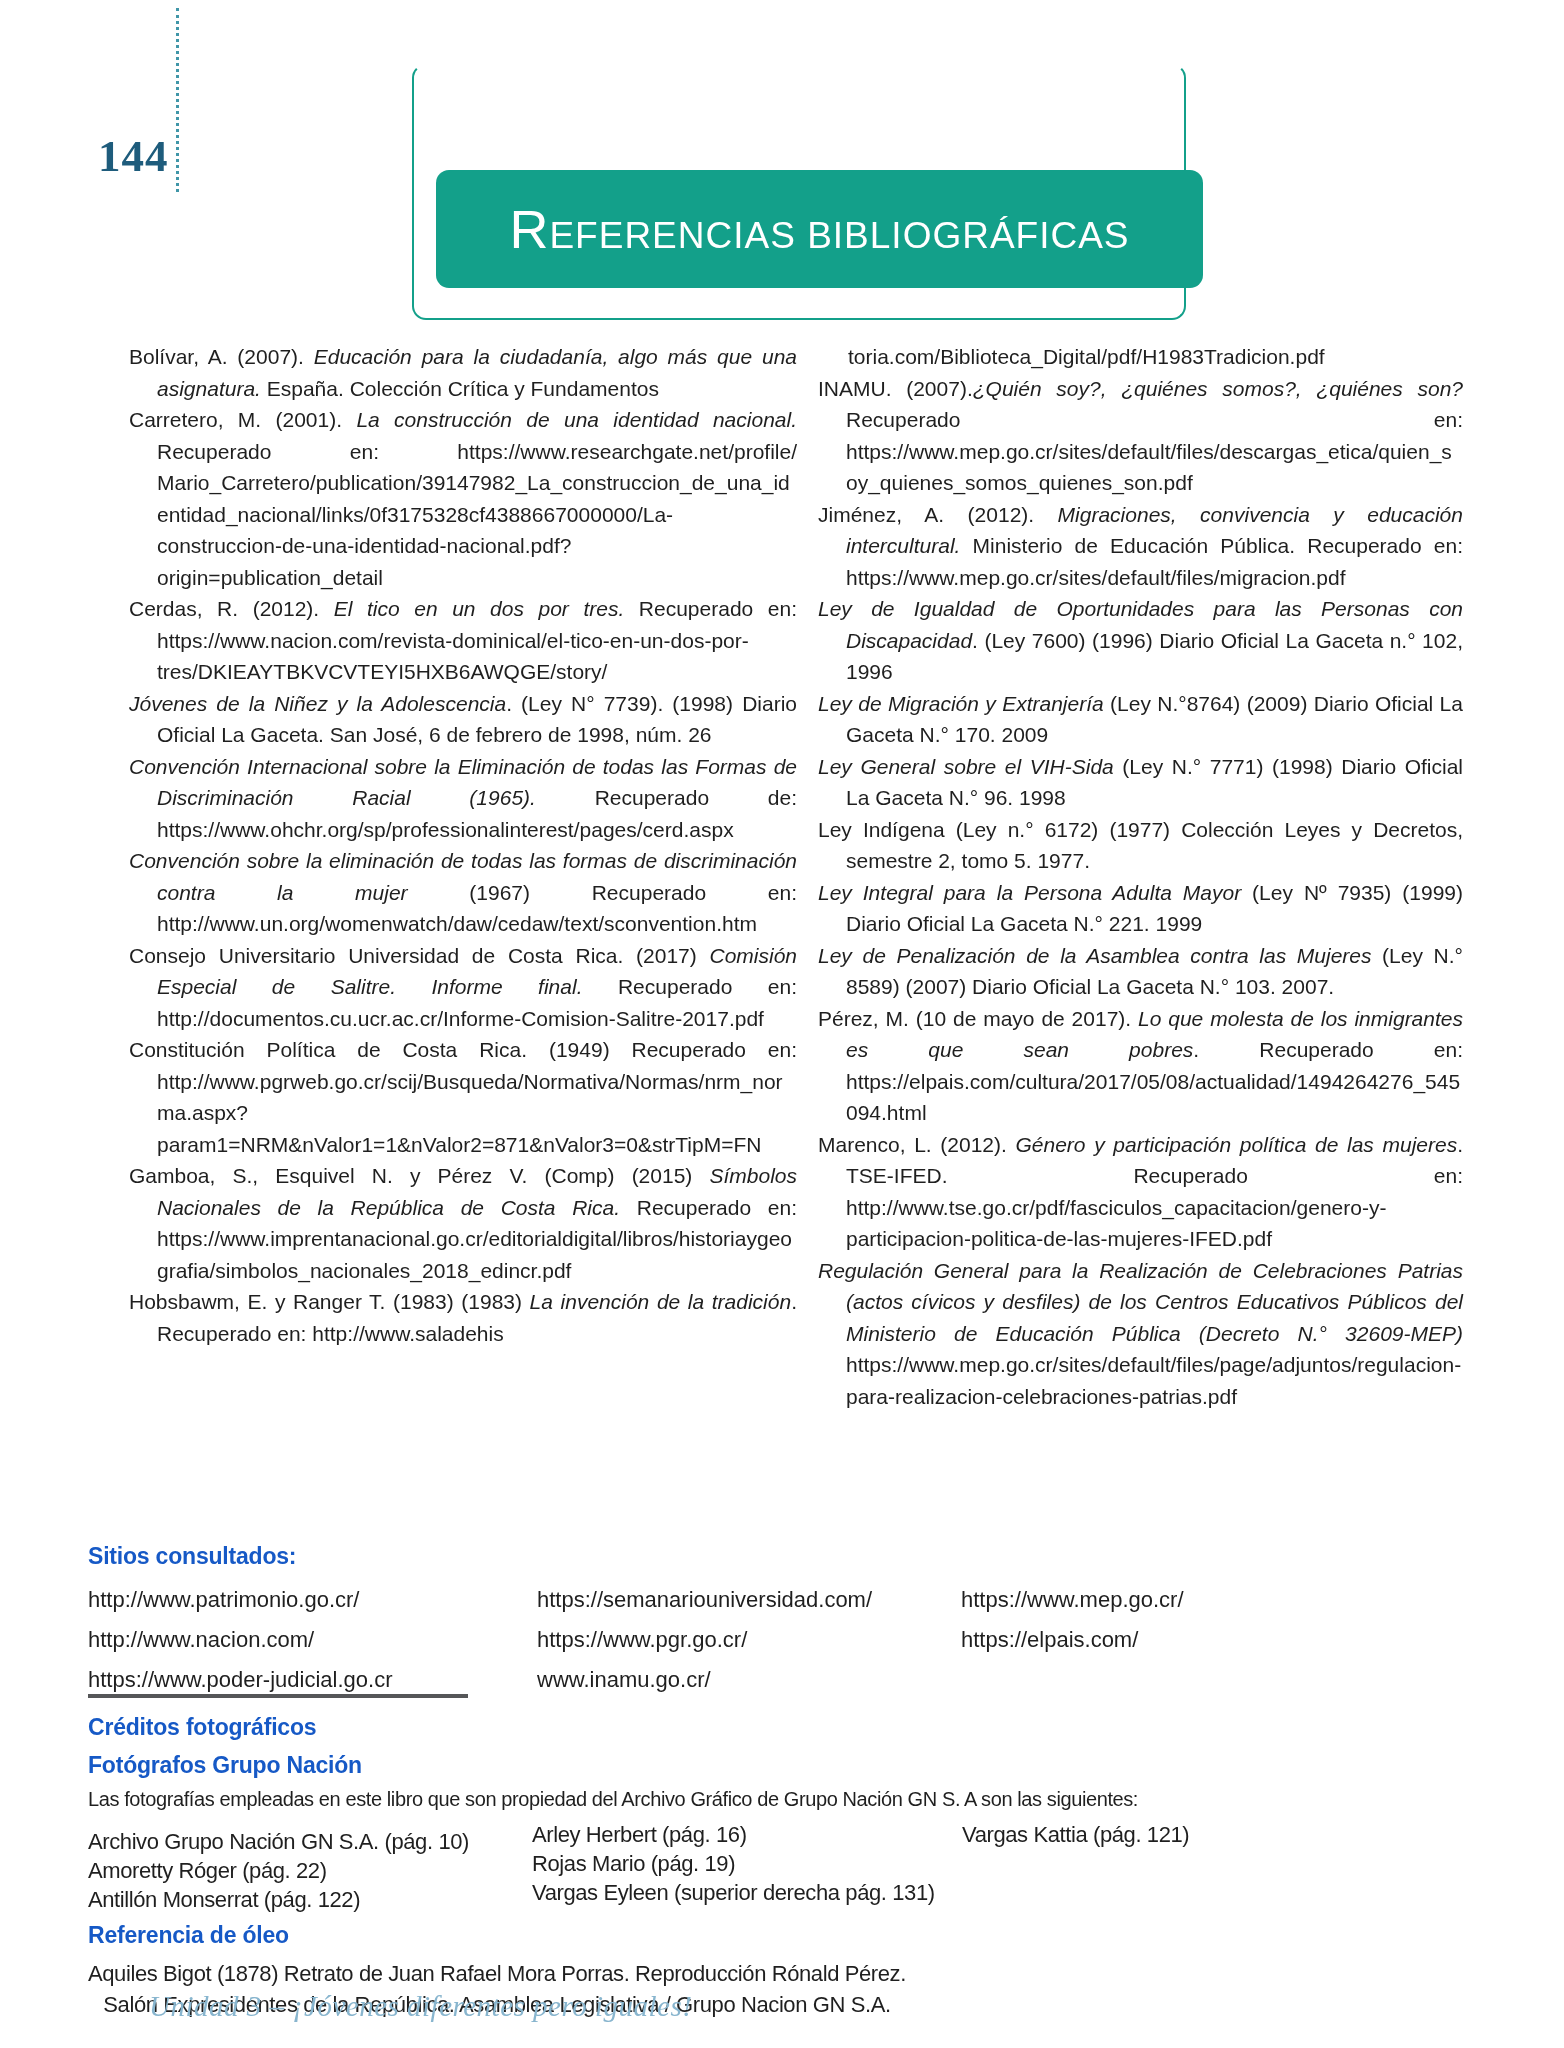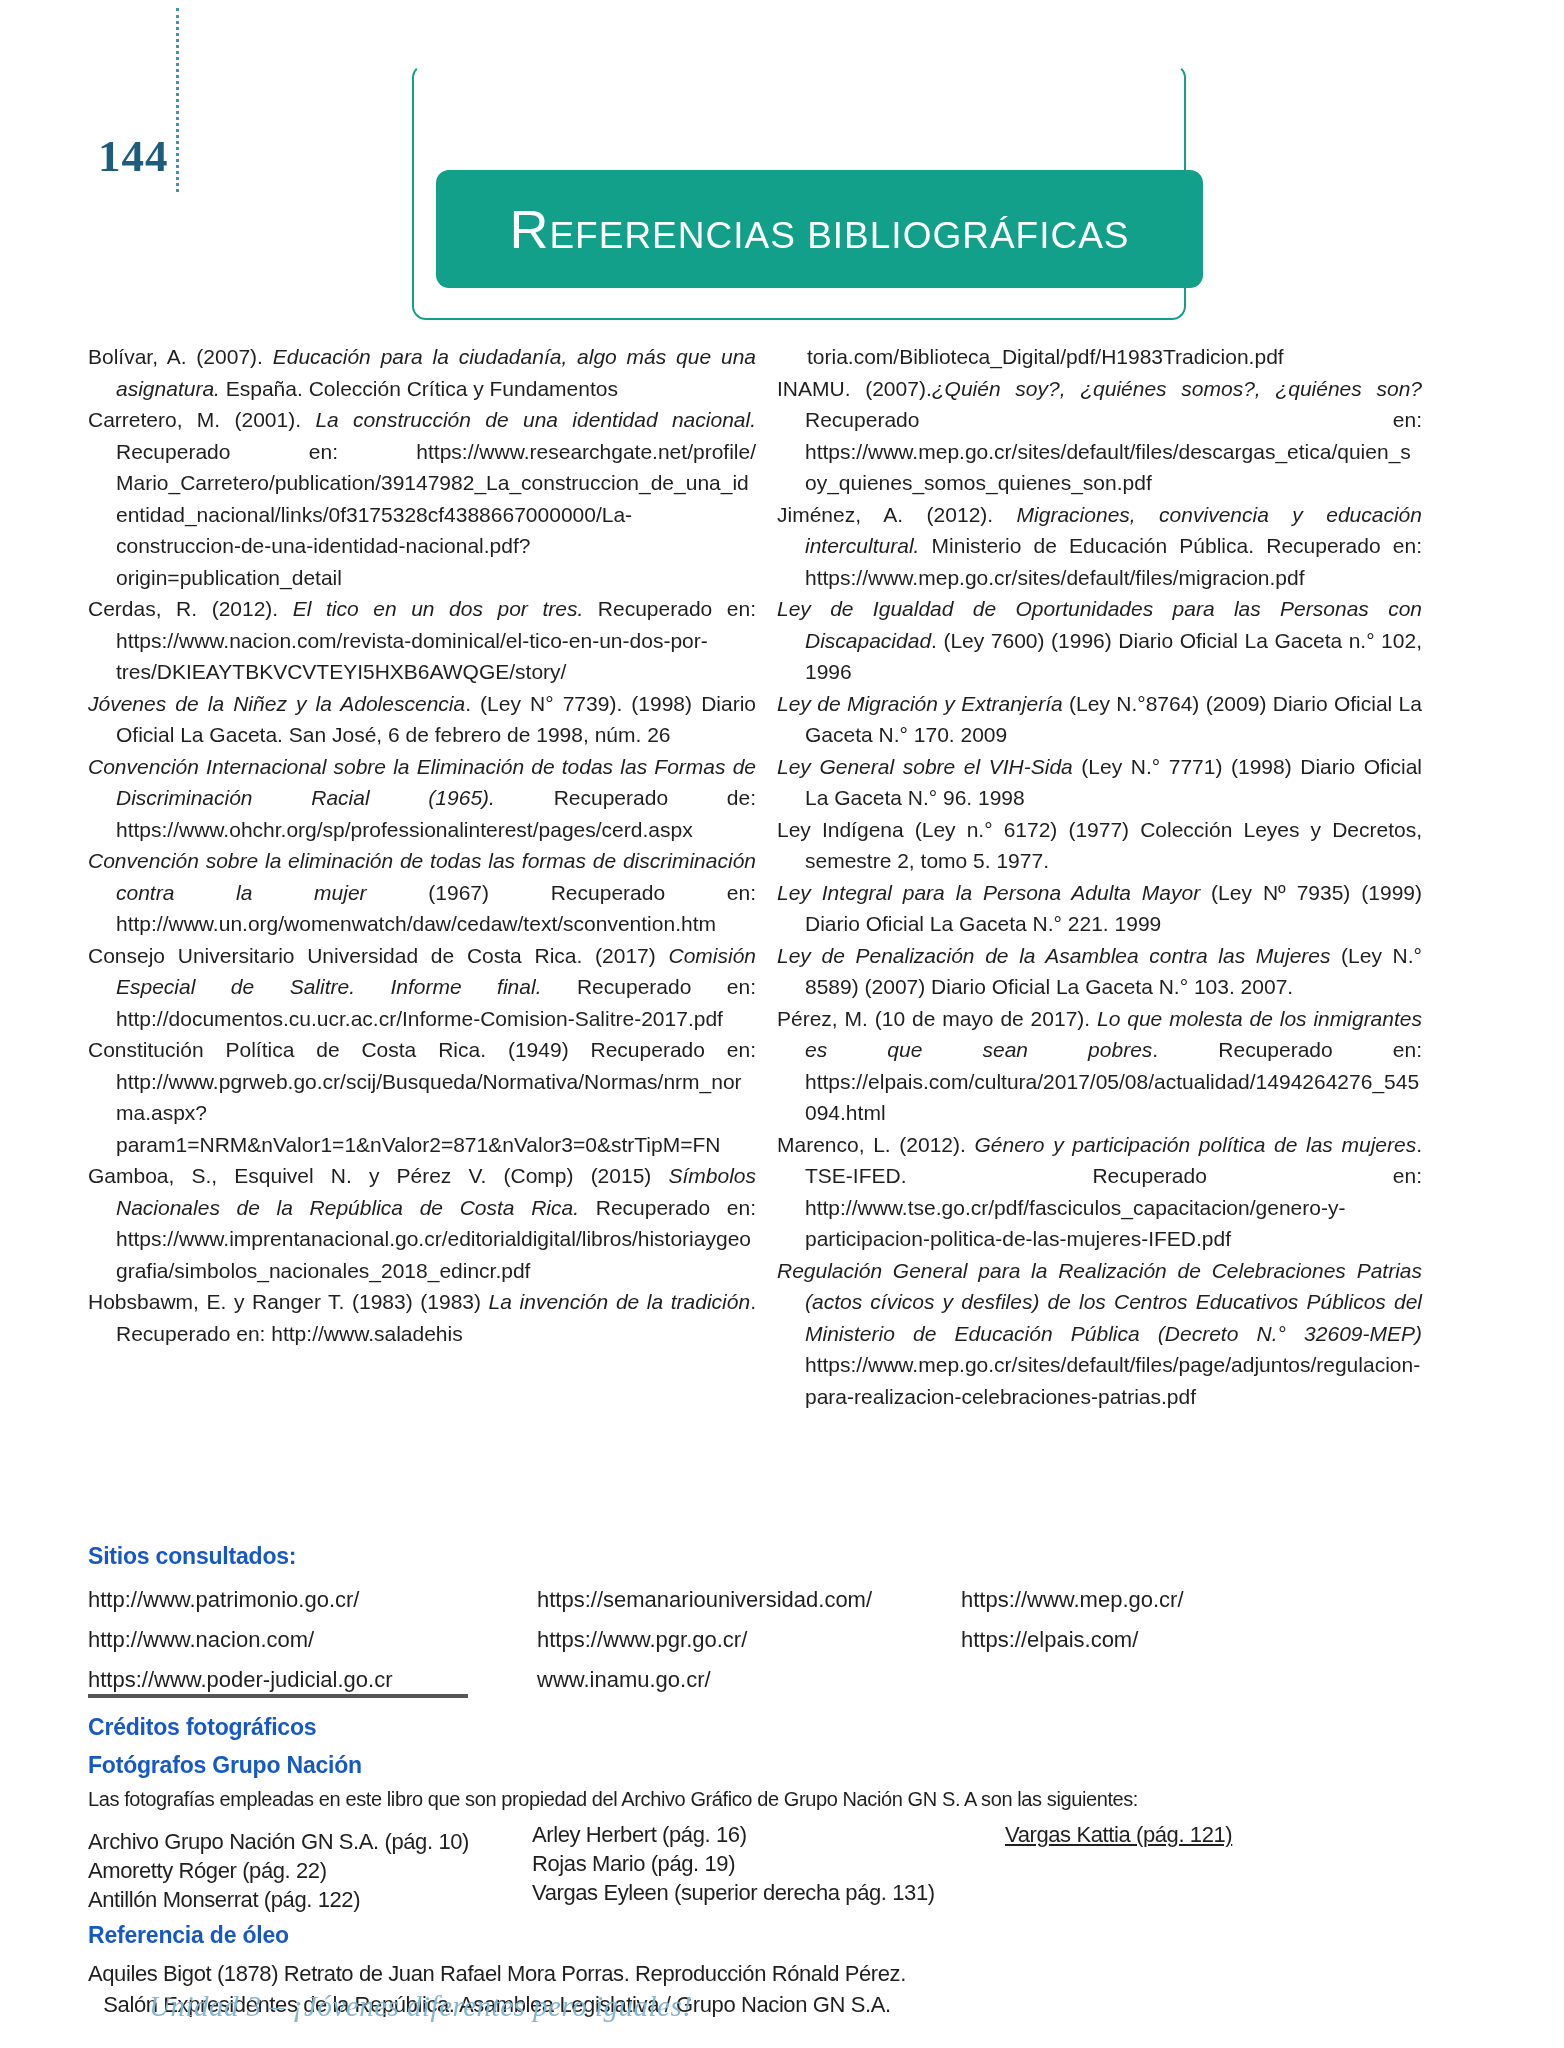--- a/index.html
+++ b/index.html
@@ -28,21 +28,21 @@
     position:absolute; left:436px; top:170px; width:767px; height:118px;
     background:#13a08a; border-radius:13px;
     display:flex; align-items:center; justify-content:center;
   }
   .hdr-text { color:#ffffff; letter-spacing:1px; white-space:nowrap; }
   .hdr-text .initial { font-size:54px; }
   .hdr-text .rest { font-size:37px; text-transform:uppercase; }
   
   .bib-col {
     position:absolute; top:341px; text-align:justify;
-    font-size:21px; line-height:31.5px; color:#1f1f1f;
+    font-size:21px; line-height:31.5px; color:#1f1f1f;margin-left:41px;
   }
   .bib-col p { margin:0; text-indent:-28px; padding-left:28px; overflow-wrap:anywhere; }
   .bib-col p.cont { text-indent:0; padding-left:30px; }
   .bib-col em { font-style:italic; font-weight:normal; }
   #bib-left  { left:88px;  width:668px; }
   #bib-right { left:777px; width:645px; }
   
   .sites { position:absolute; left:88px; top:1543px; width:1380px; }
   .blue-heading {
     font-size:23px; font-weight:bold; color:#1659c6; letter-spacing:-0.2px;
@@ -59,21 +59,21 @@
   .cond { letter-spacing:-0.4px; }
   .credits-h1 { position:absolute; left:88px; top:1714px; }
   .credits-h2 { position:absolute; left:88px; top:1752px; }
   .credits-intro {
     position:absolute; left:88px; top:1788px; font-size:20px; white-space:nowrap;
   }
   .credits-cols { position:absolute; left:88px; top:1820px; width:1380px; height:92px; }
   .credits-col { position:absolute; top:0; font-size:22px; line-height:29px; white-space:nowrap; }
   .credits-col.c0 { left:0;margin-top:7px; }
   .credits-col.c1 { left:444px; }
-  .credits-col.c2 { left:917px;text-decoration:underline; }
+  .credits-col.c2 { left:874px; }
   .oil-h { position:absolute; left:88px; top:1922px; }
   .oil-lines {
     position:absolute; left:88px; top:1958px; font-size:22px; line-height:31px;text-align:center;
   }
   
   .footer {
     position:absolute; left:125px; top:1990px;
     font-family:"Liberation Serif", serif; font-style:italic;
     font-size:29px; color:#88b5ce; letter-spacing:0.5px;margin-left:24px;
   }

